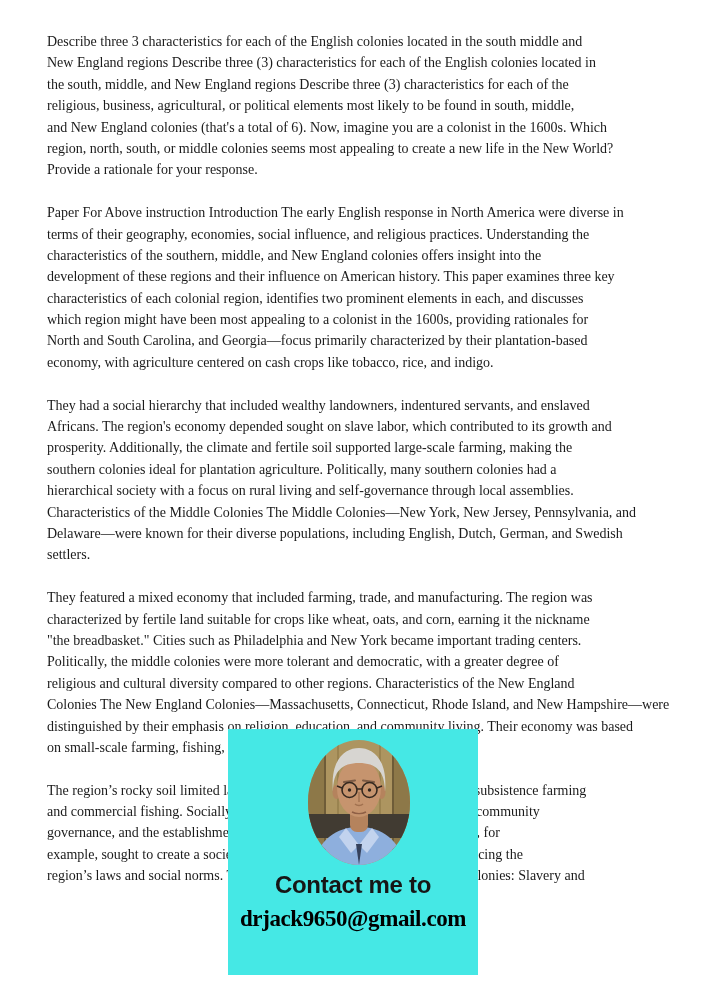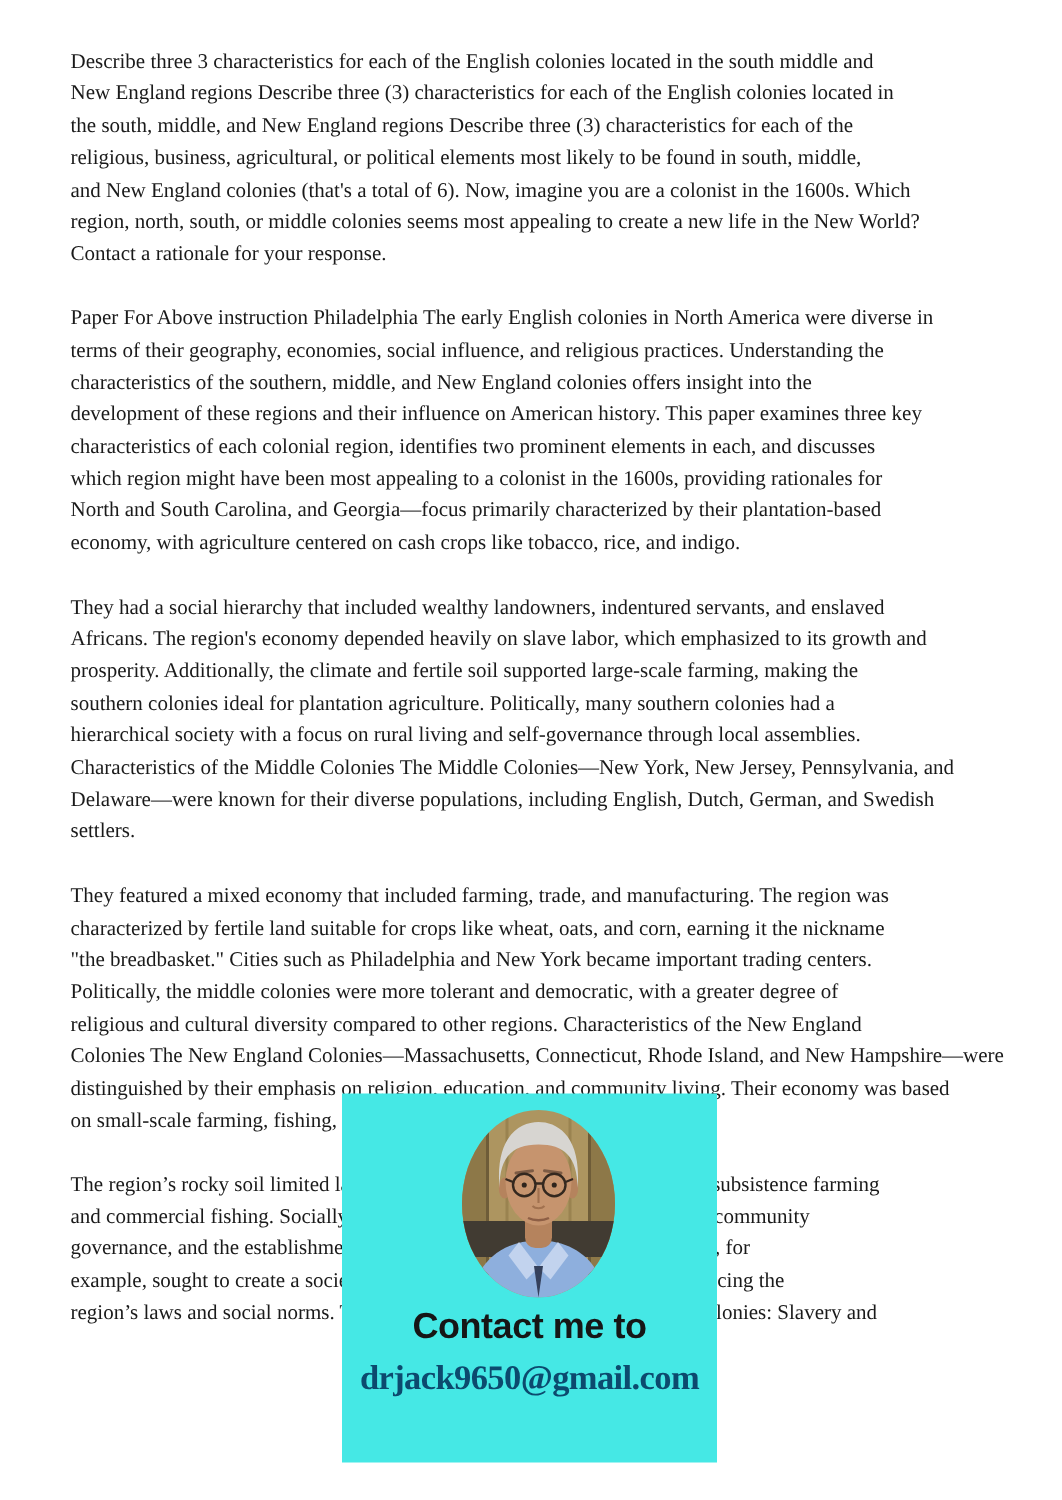--- a/index.html
+++ b/index.html
@@ -44,55 +44,55 @@
     letter-spacing:-0.3px;
     color:#161616;
     text-align:right;
   }
   .email{
     margin-top:6px;
     font-family:"Liberation Serif", serif;
     font-weight:700;
     font-size:23px;
     letter-spacing:-0.4px;
-    color:#0c4a6e;
+    color:#000000;
     text-align:center;
   }
 </style>
 </head>
 <body>
 
 <div class="page">
 
   <div class="doc">
 
     <div class="para">
       <div class="line">Describe three 3 characteristics for each of the English colonies located in the south middle and</div>
       <div class="line">New England regions Describe three (3) characteristics for each of the English colonies located in</div>
       <div class="line">the south, middle, and New England regions Describe three (3) characteristics for each of the</div>
       <div class="line">religious, business, agricultural, or political elements most likely to be found in south, middle,</div>
       <div class="line">and New England colonies (that's a total of 6). Now, imagine you are a colonist in the 1600s. Which</div>
       <div class="line">region, north, south, or middle colonies seems most appealing to create a new life in the New World?</div>
-      <div class="line">Contact a rationale for your response.</div>
+      <div class="line">Provide a rationale for your response.</div>
     </div>
 
     <div class="para">
-      <div class="line">Paper For Above instruction Philadelphia The early English colonies in North America were diverse in</div>
+      <div class="line">Paper For Above instruction Introduction The early English response in North America were diverse in</div>
       <div class="line">terms of their geography, economies, social influence, and religious practices. Understanding the</div>
       <div class="line">characteristics of the southern, middle, and New England colonies offers insight into the</div>
       <div class="line">development of these regions and their influence on American history. This paper examines three key</div>
       <div class="line">characteristics of each colonial region, identifies two prominent elements in each, and discusses</div>
       <div class="line">which region might have been most appealing to a colonist in the 1600s, providing rationales for</div>
       <div class="line">North and South Carolina, and Georgia—focus primarily characterized by their plantation-based</div>
       <div class="line">economy, with agriculture centered on cash crops like tobacco, rice, and indigo.</div>
     </div>
 
     <div class="para">
       <div class="line">They had a social hierarchy that included wealthy landowners, indentured servants, and enslaved</div>
-      <div class="line">Africans. The region's economy depended heavily on slave labor, which emphasized to its growth and</div>
+      <div class="line">Africans. The region's economy depended sought on slave labor, which contributed to its growth and</div>
       <div class="line">prosperity. Additionally, the climate and fertile soil supported large-scale farming, making the</div>
       <div class="line">southern colonies ideal for plantation agriculture. Politically, many southern colonies had a</div>
       <div class="line">hierarchical society with a focus on rural living and self-governance through local assemblies.</div>
       <div class="line">Characteristics of the Middle Colonies The Middle Colonies—New York, New Jersey, Pennsylvania, and</div>
       <div class="line">Delaware—were known for their diverse populations, including English, Dutch, German, and Swedish</div>
       <div class="line">settlers.</div>
     </div>
 
     <div class="para">
       <div class="line">They featured a mixed economy that included farming, trade, and manufacturing. The region was</div>

